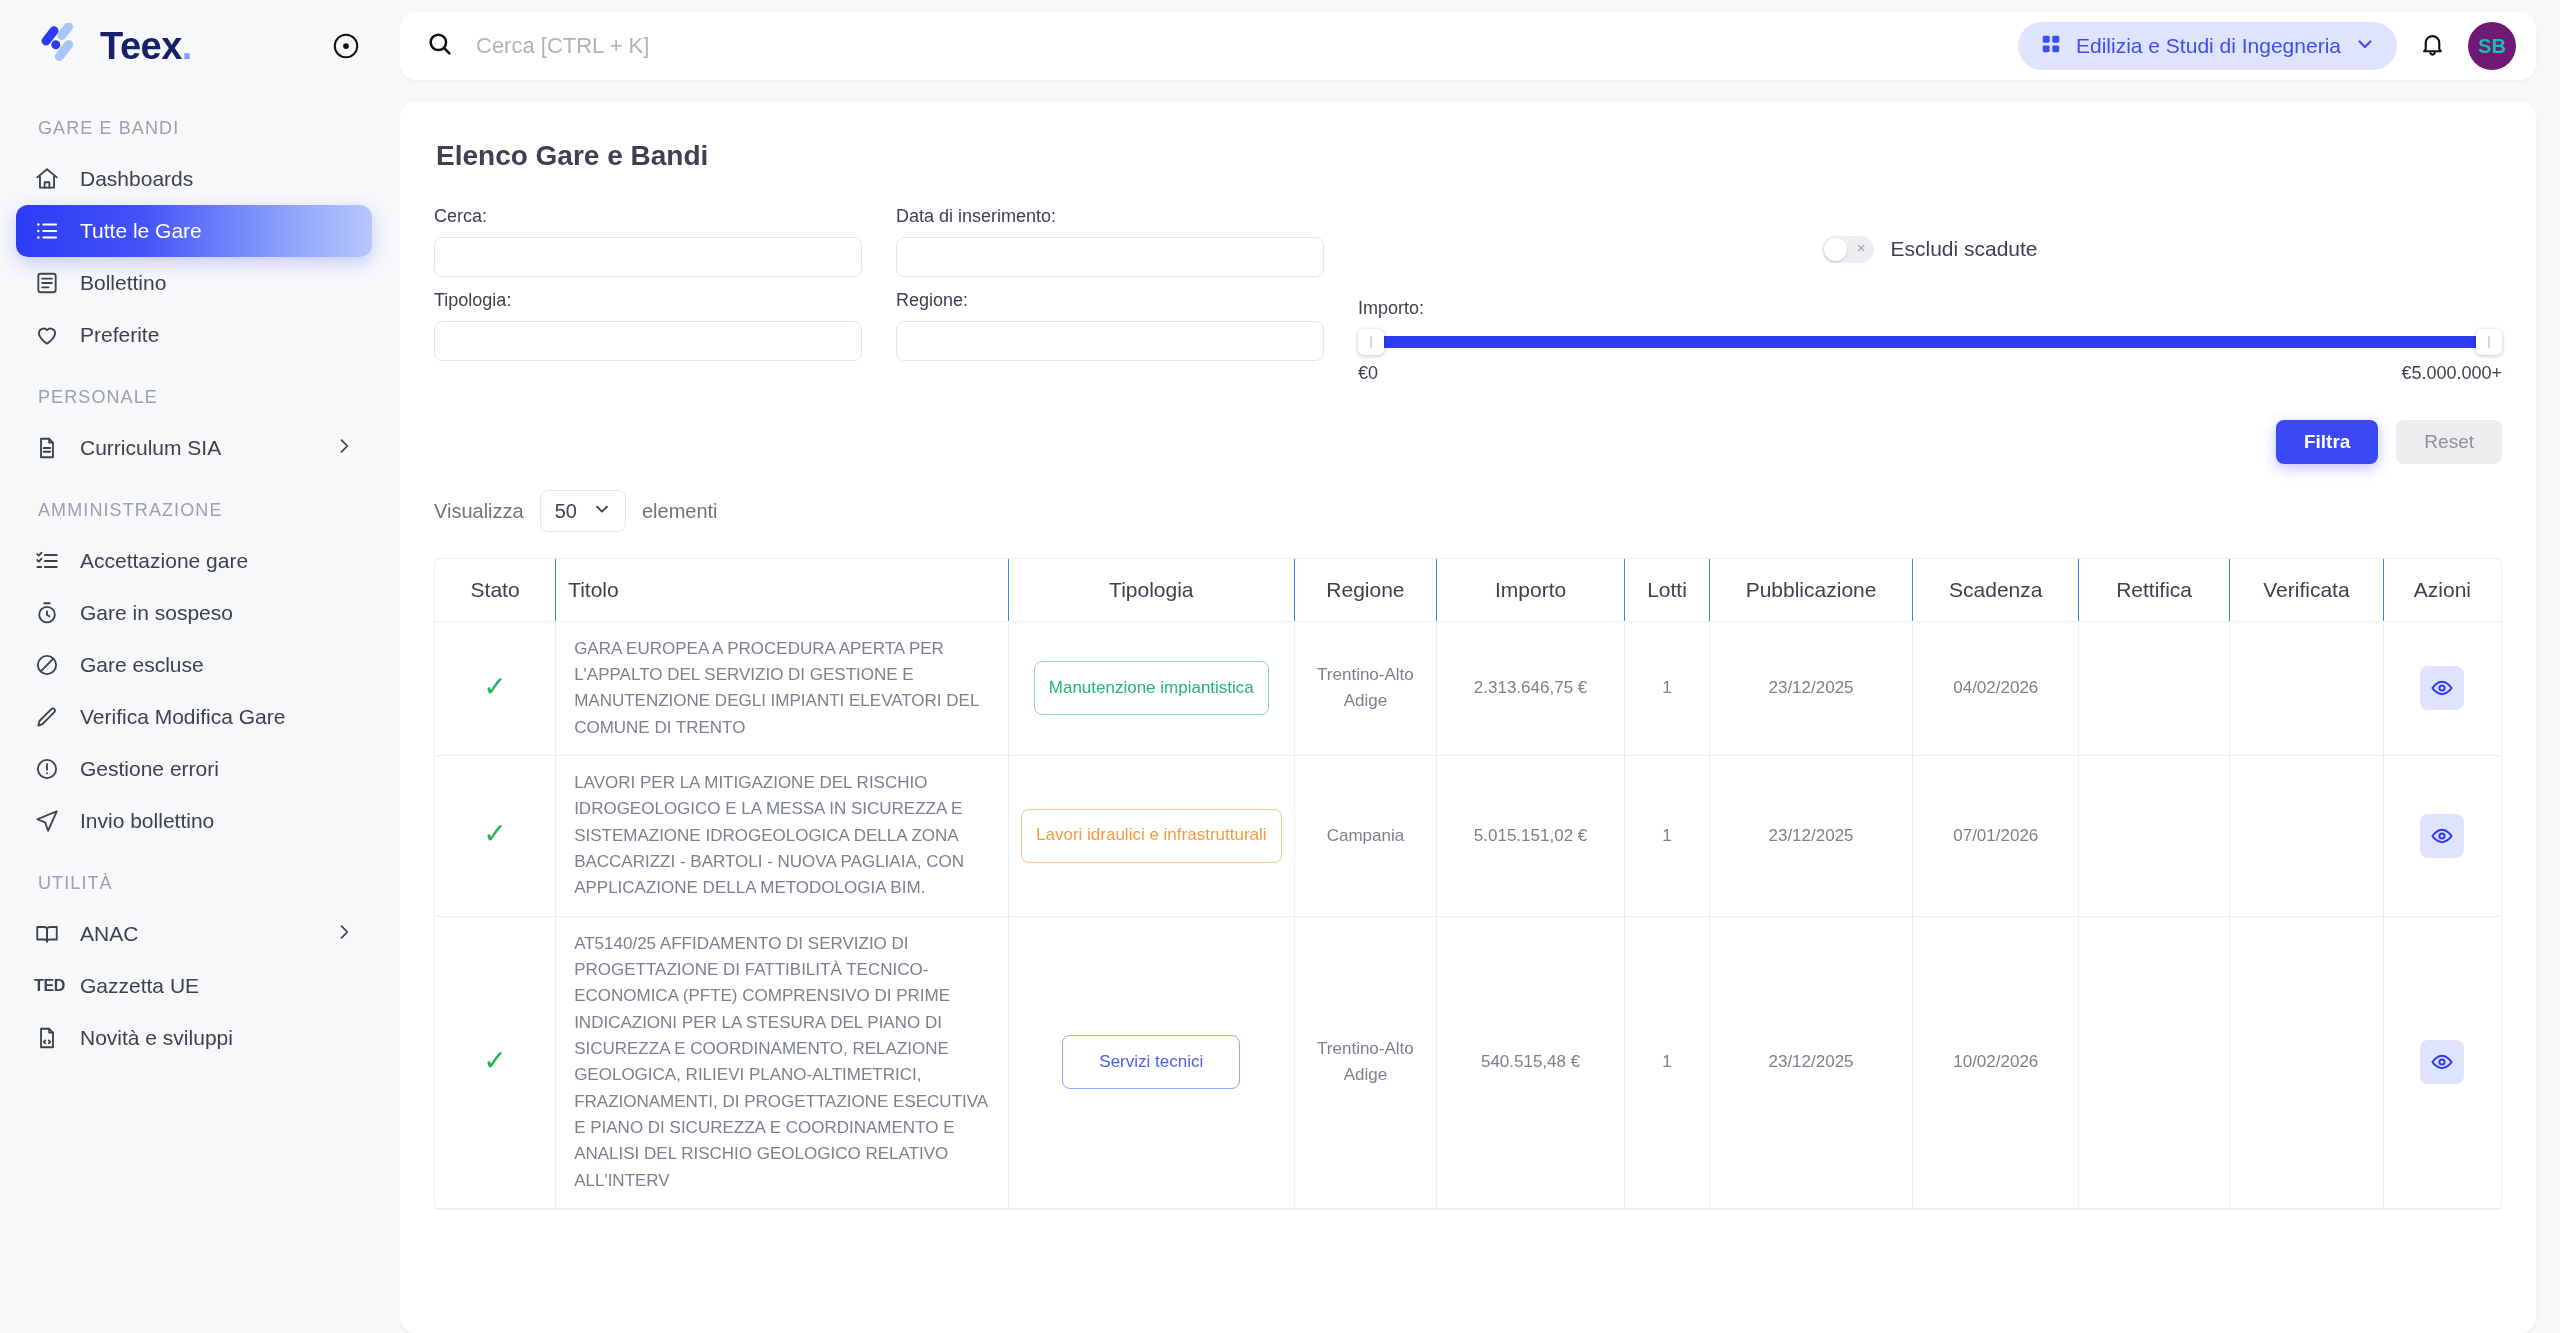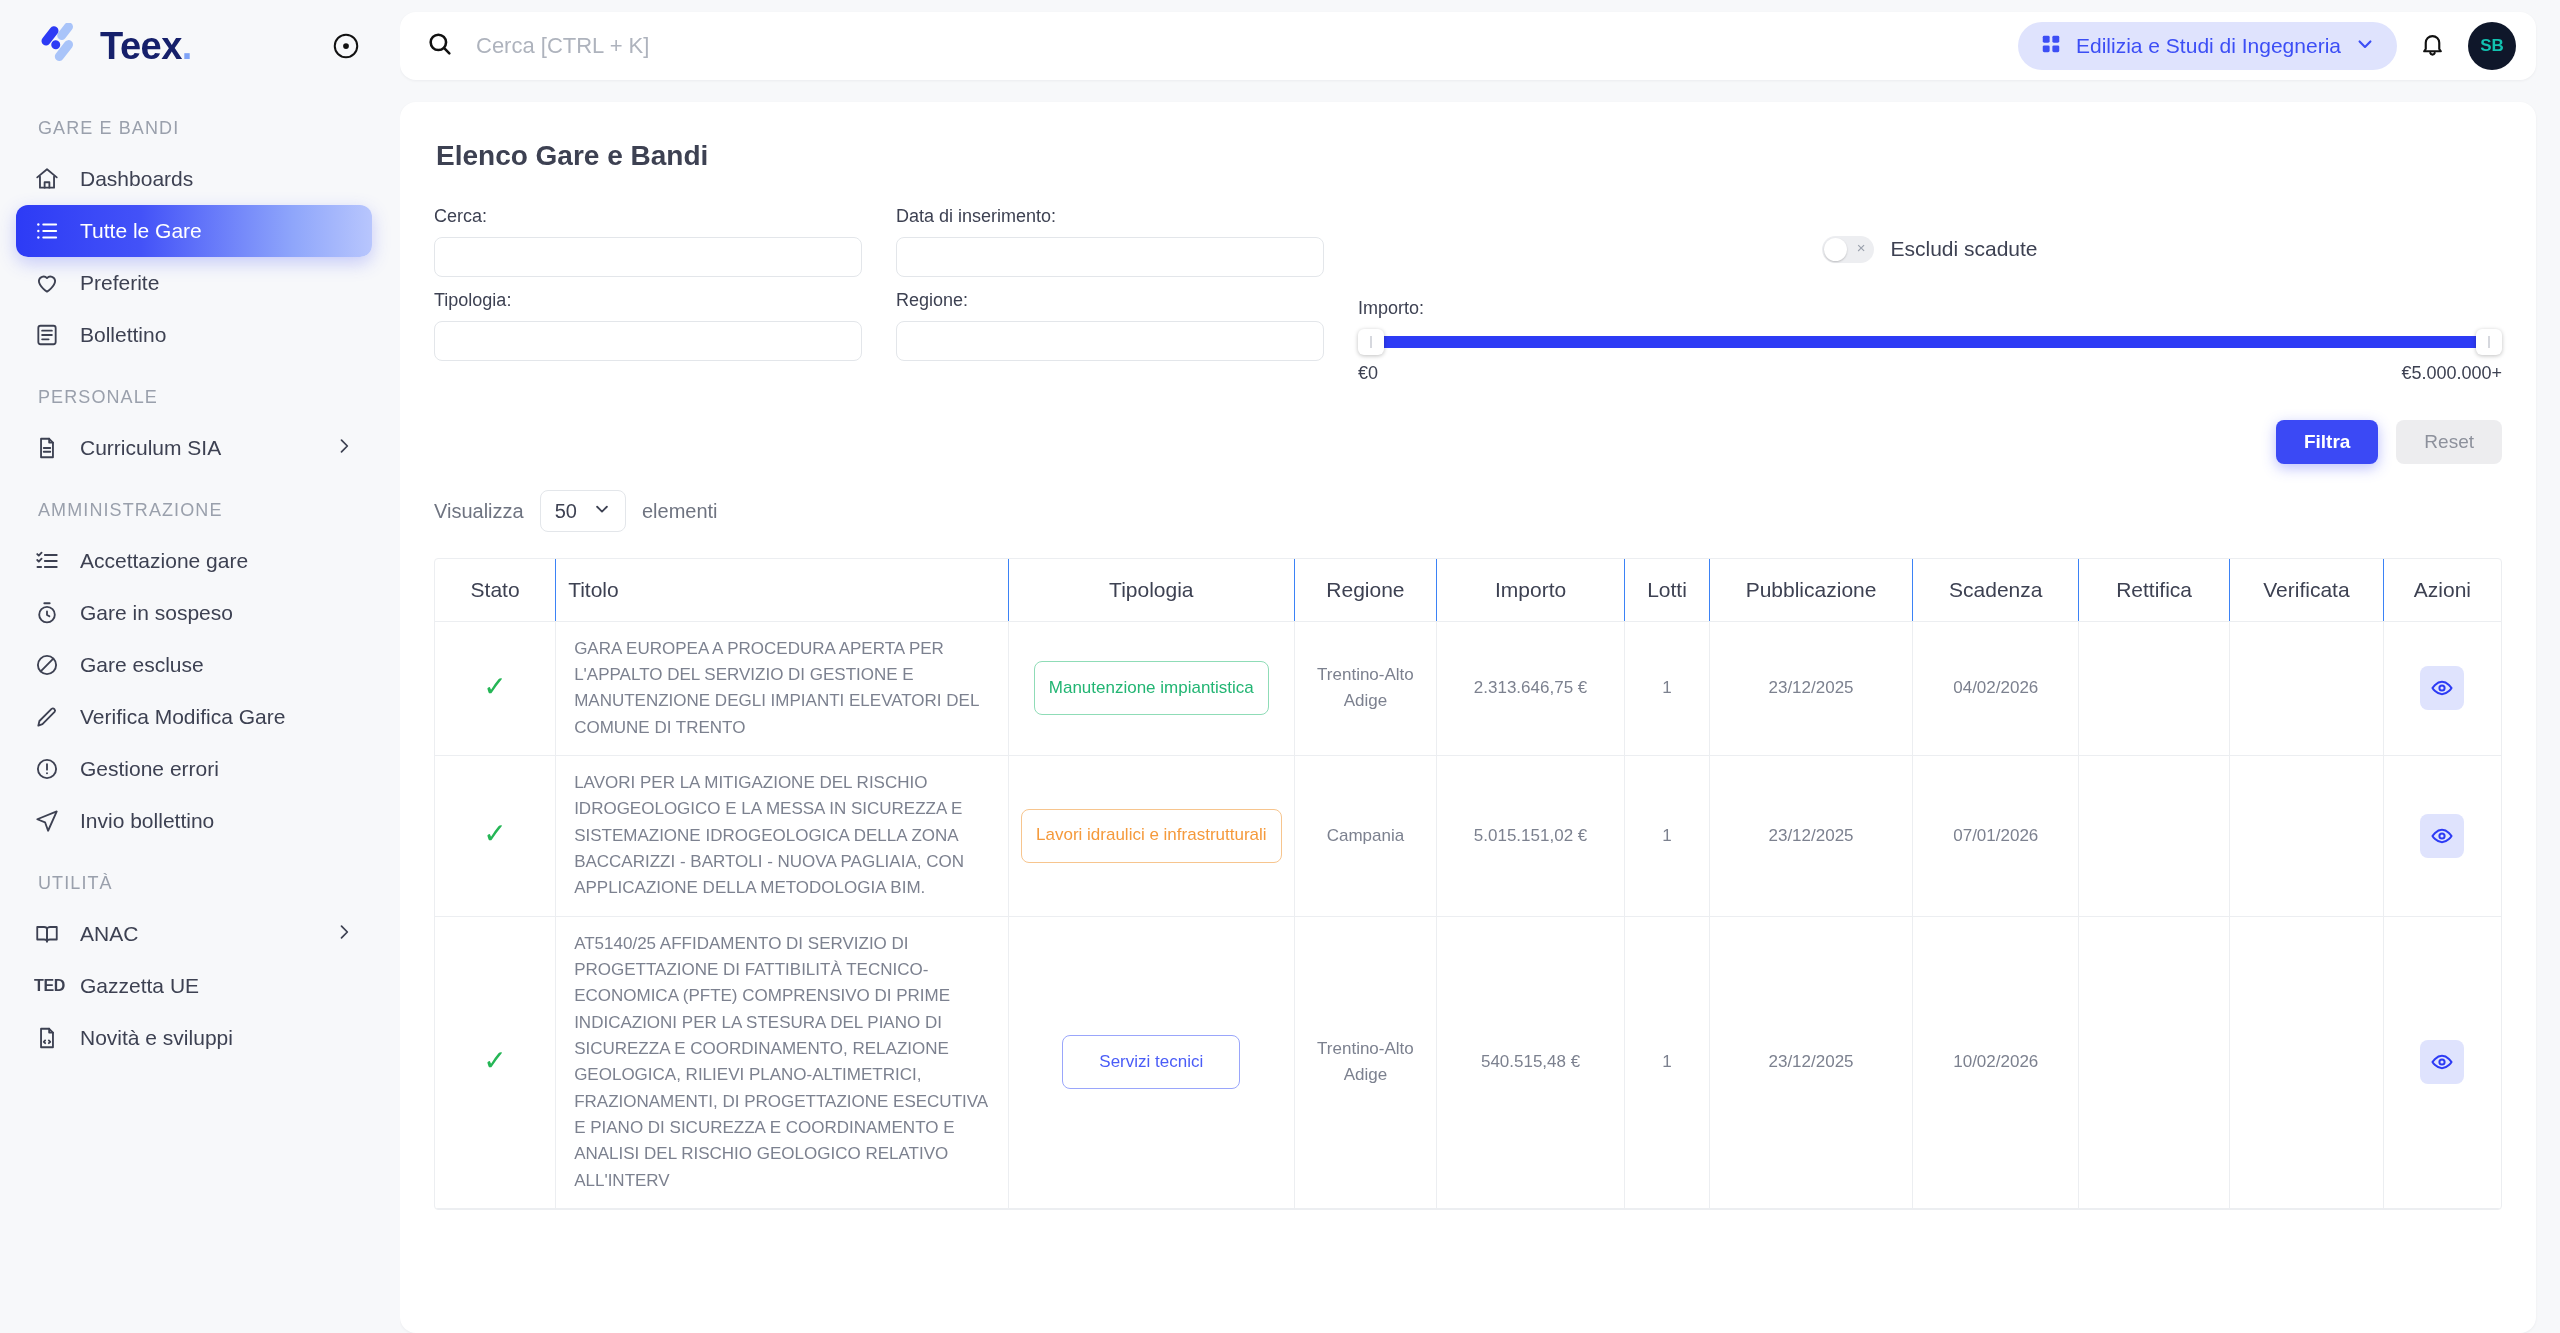--- a/index.html
+++ b/index.html
@@ -88,23 +88,23 @@
     background: #dfe3fd; color: #3c4ef5;
     border-radius: 26px; height: 48px; padding: 0 22px;
     font-size: 21px; cursor: pointer; white-space: nowrap;
   }
   .org-chip .grid-ic svg { width: 22px; height: 22px; fill:#3c4ef5; }
   .org-chip .chev svg { width: 20px; height: 20px; stroke:#3c4ef5; fill:none; stroke-width:2.6; stroke-linecap:round; stroke-linejoin:round; }
   .bell svg { width: 27px; height: 27px; stroke:#111; fill:none; stroke-width:1.9; stroke-linecap:round; stroke-linejoin:round; }
   .bell { cursor:pointer; }
   .avatar {
     width: 48px; height: 48px; border-radius: 50%;
-    background: #0f172a; color: #12c2b0;
+    background: #701a75; color: #12c2b0;
     display: flex; align-items: center; justify-content: center;
-    font-size: 17px; font-weight: bold; cursor: pointer;
+    font-size: 20px; font-weight: bold; cursor: pointer;
   }
 
   .card {
     background: #ffffff; border-radius: 16px;
     padding: 30px 34px 0 34px;
     height: calc(1333px - 12px - 68px - 22px);
     box-shadow: 0 1px 3px rgba(16,24,40,0.05);
     overflow: hidden;
   }
   .page-title { font-size: 28px; color: #3d4152; margin: 8px 0 34px 2px; }
@@ -238,33 +238,33 @@
               <circle cx="4" cy="6" r="1.1" fill="#fff" stroke="none"></circle>
               <circle cx="4" cy="12" r="1.1" fill="#fff" stroke="none"></circle>
               <circle cx="4" cy="18" r="1.1" fill="#fff" stroke="none"></circle>
             </svg>
           </span>
         <span class="nm">Tutte le Gare</span>
       </div>
       <div class="nav-item">
         <span class="nav-ic">
             <svg viewBox="0 0 24 24">
-              <path d="M12 20s-7.5-4.8-7.5-10A4.3 4.3 0 0 1 12 7.5 4.3 4.3 0 0 1 19.5 10c0 5.2-7.5 10-7.5 10z"></path>
-            </svg>
-          </span>
-        <span class="nm">Preferite</span>
-      </div>
-      <div class="nav-item">
-        <span class="nav-ic">
-            <svg viewBox="0 0 24 24">
               <rect x="4" y="3.5" width="16" height="17" rx="2"></rect>
               <path d="M7.5 8h9M7.5 12h9M7.5 16h6"></path>
             </svg>
           </span>
         <span class="nm">Bollettino</span>
+      </div>
+      <div class="nav-item">
+        <span class="nav-ic">
+            <svg viewBox="0 0 24 24">
+              <path d="M12 20s-7.5-4.8-7.5-10A4.3 4.3 0 0 1 12 7.5 4.3 4.3 0 0 1 19.5 10c0 5.2-7.5 10-7.5 10z"></path>
+            </svg>
+          </span>
+        <span class="nm">Preferite</span>
       </div>
 
       <div class="nav-group-label">PERSONALE</div>
       <div class="nav-item">
         <span class="nav-ic">
             <svg viewBox="0 0 24 24">
               <path d="M14 3.5H6.5v17h11V7z"></path>
               <path d="M14 3.5V7h3.5"></path>
               <path d="M9 12h6M9 15.5h6"></path>
             </svg>

